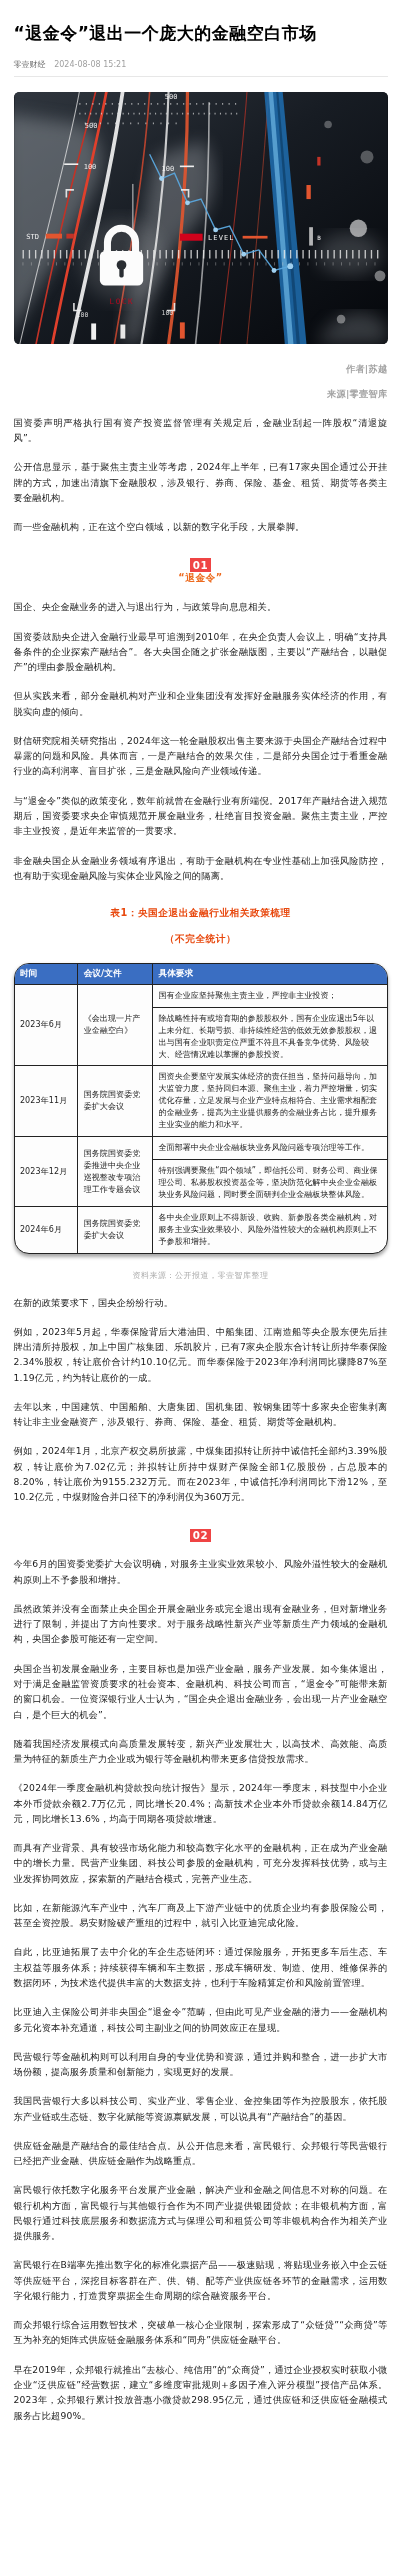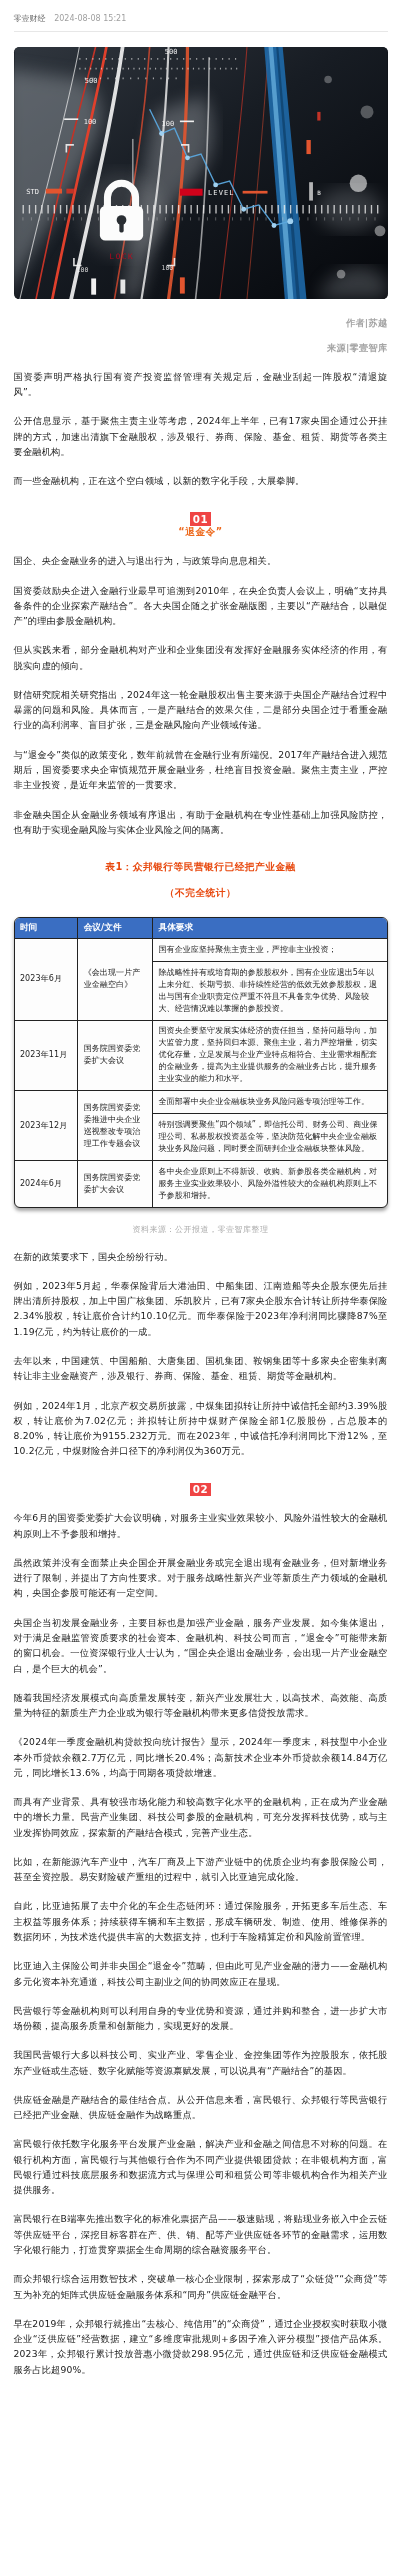--- a/index.html
+++ b/index.html
@@ -76,21 +76,21 @@
     color:#E8490F;
     font-weight:700;
     font-size:9.7px;
     margin-top:24px;
     letter-spacing:0.5px;
   }
   .table-subtitle{margin-top:13px;}
   .table-wrap{
     margin-top:17.3px;
     border:1.1px solid #222222;
-    border-radius:6px;
+    border-radius:15px;
     overflow:hidden;
     box-shadow:0 2.7px 3.8px rgba(0,0,0,0.35);
     background:#fdfdfd;
   }
   table.policy{
     width:100%;
     border-collapse:collapse;
     font-size:8px;
     color:#1c1c1c;
   }
@@ -124,20 +124,21 @@
     letter-spacing:0.5px;
   }
   .hero svg text{font-family:"DejaVu Sans Mono","Liberation Mono",monospace;}
   .footer-space{height:14px;}
 </style>
 </head>
 <body>
 
 <div class="content">
 
+  <h1 class="article-title">“退金令”退出一个庞大的金融空白市场</h1>
 
   <div class="meta-row">
     <span class="account-name">零壹财经</span>
     <span class="publish-time">2024-08-08 15:21</span>
   </div>
 
   <div class="divider"></div>
 
   <div class="hero">
     <svg viewBox="0 0 690 466" width="374" height="252">
@@ -270,21 +271,21 @@
   <div class="section-badge">01</div>
   <div class="section-title">“退金令”</div>
 
   <p class="body-p">国企、央企金融业务的进入与退出行为，与政策导向息息相关。</p>
   <p class="body-p">国资委鼓励央企进入金融行业最早可追溯到2010年，在央企负责人会议上，明确“支持具备条件的企业探索产融结合”。各大央国企随之扩张金融版图，主要以“产融结合，以融促产”的理由参股金融机构。</p>
   <p class="body-p">但从实践来看，部分金融机构对产业和企业集团没有发挥好金融服务实体经济的作用，有脱实向虚的倾向。</p>
   <p class="body-p">财信研究院相关研究指出，2024年这一轮金融股权出售主要来源于央国企产融结合过程中暴露的问题和风险。具体而言，一是产融结合的效果欠佳，二是部分央国企过于看重金融行业的高利润率、盲目扩张，三是金融风险向产业领域传递。</p>
   <p class="body-p">与“退金令”类似的政策变化，数年前就曾在金融行业有所端倪。2017年产融结合进入规范期后，国资委要求央企审慎规范开展金融业务，杜绝盲目投资金融。聚焦主责主业，严控非主业投资，是近年来监管的一贯要求。</p>
   <p class="body-p">非金融央国企从金融业务领域有序退出，有助于金融机构在专业性基础上加强风险防控，也有助于实现金融风险与实体企业风险之间的隔离。</p>
 
-  <div class="table-title">表1：众邦银行等民营银行已经把产业金融</div>
+  <div class="table-title">表1：央国企退出金融行业相关政策梳理</div>
   <div class="table-subtitle">（不完全统计）</div>
 
   <div class="table-wrap">
     <table class="policy">
       <tbody>
           <tr>
         <th>时间</th>
         <th>会议/文件</th>
         <th>具体要求</th>
       </tr>

